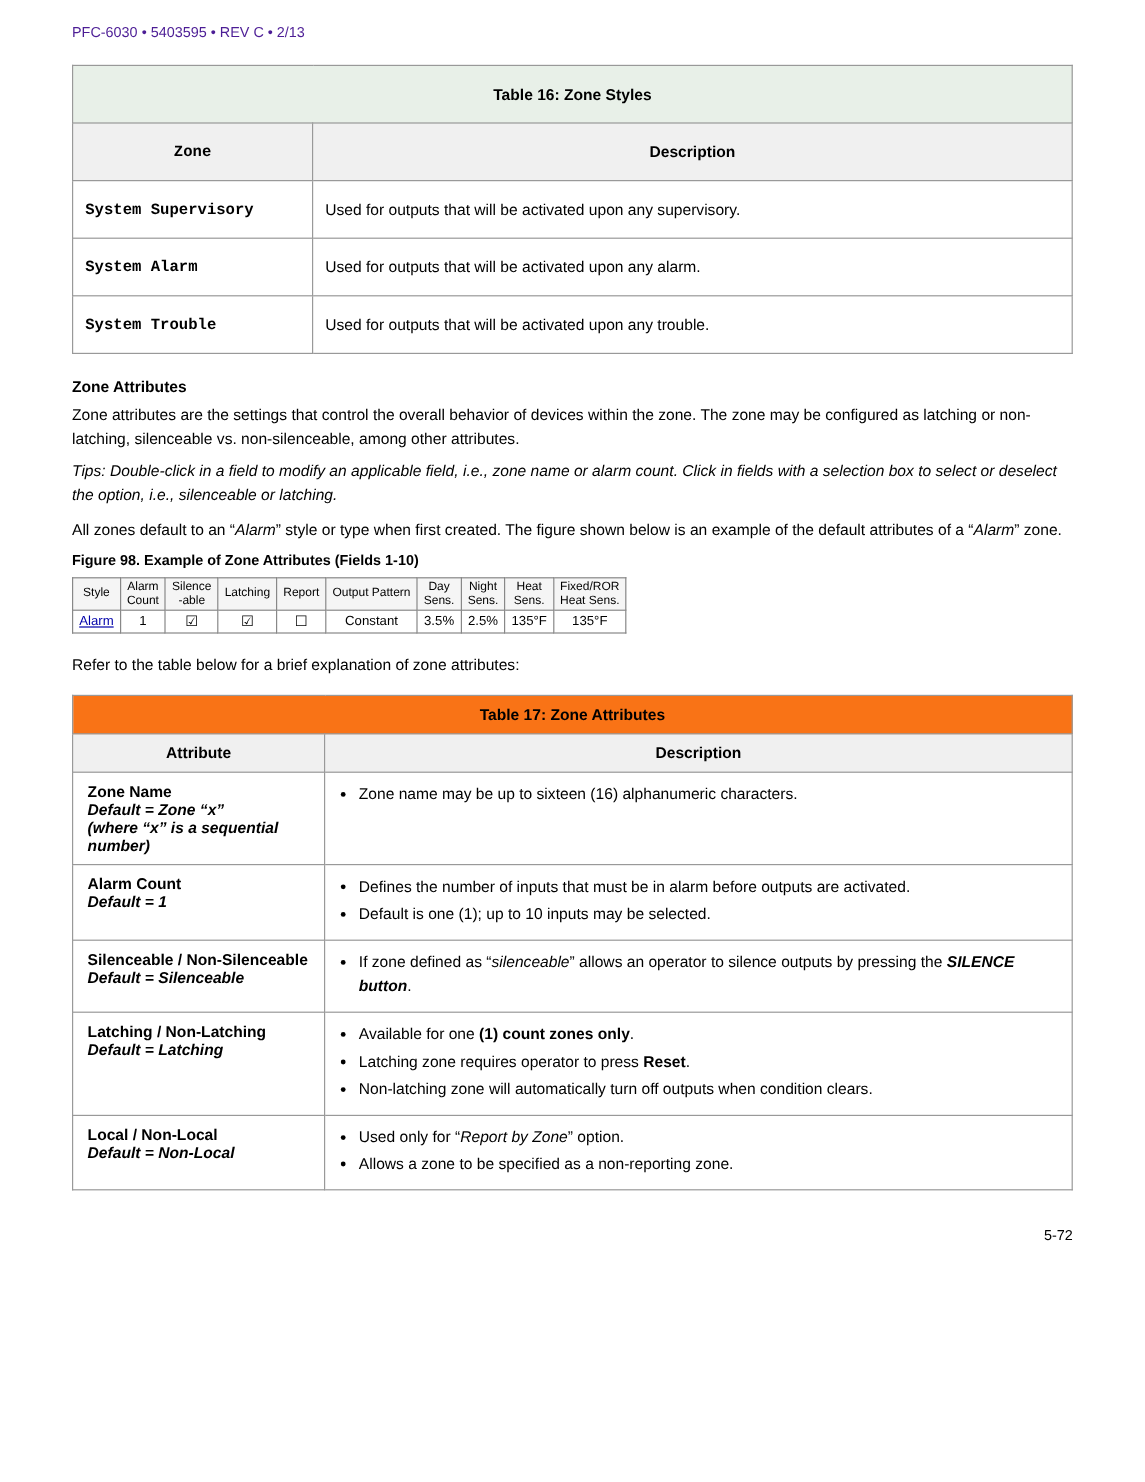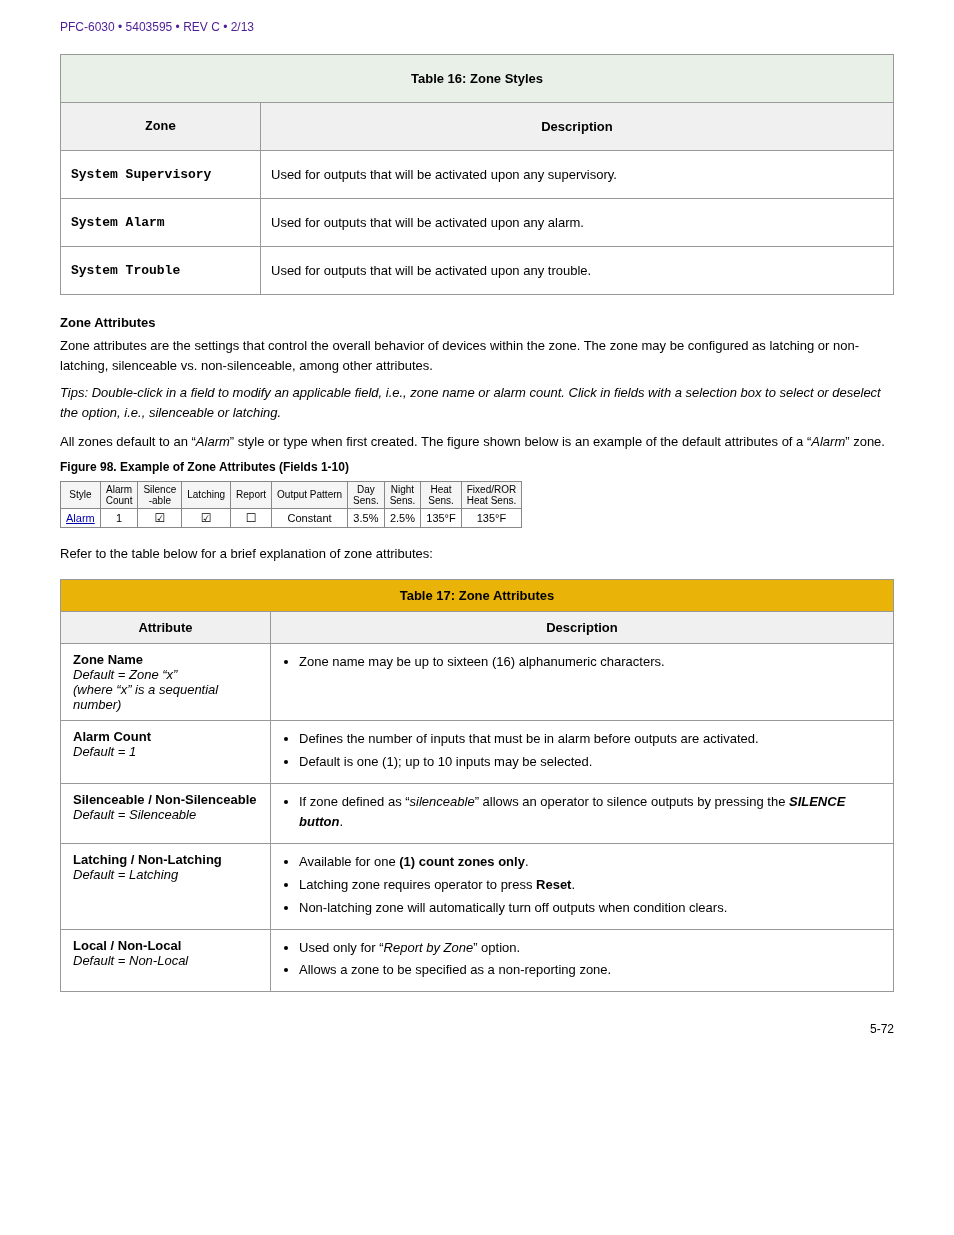--- a/index.html
+++ b/index.html
@@ -103,37 +103,37 @@
       width: 100%;
       border-collapse: collapse;
       margin-top: 16px;
     }
     table.attr-table th, table.attr-table td {
       border: 1px solid #999;
       padding: 8px 12px;
       vertical-align: top;
     }
     table.attr-table .table-title {
-      background: #eab308;
+      background: #f97316;
       text-align: center;
       font-weight: bold;
       font-size: 13px;
     }
     table.attr-table .col-header {
       font-weight: bold;
       background: #f0f0f0;
       margin-left: 29px;
     }
     table.attr-table .attr-name {
       font-weight: bold;
       width: 210px;
     }
     table.attr-table .attr-default {
       font-style: italic;
-      font-weight: normal;
+      font-weight: bold;
     }
     ul.desc-list {
       margin-left: 16px;
       line-height: 1.6;
     }
     ul.desc-list li {
       margin-bottom: 2px;
     }
     .page-footer {
       text-align: right;

